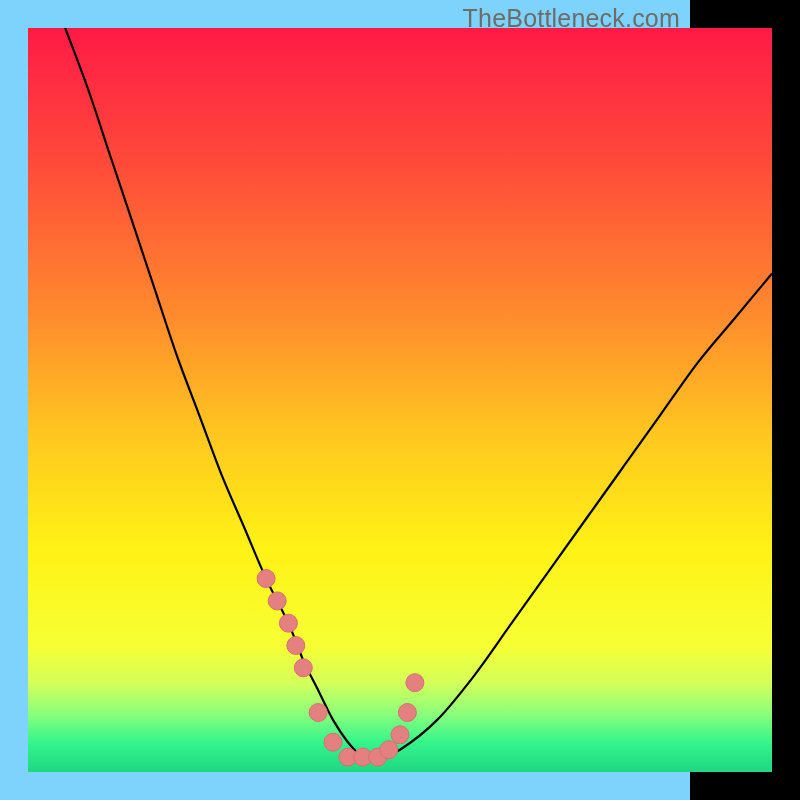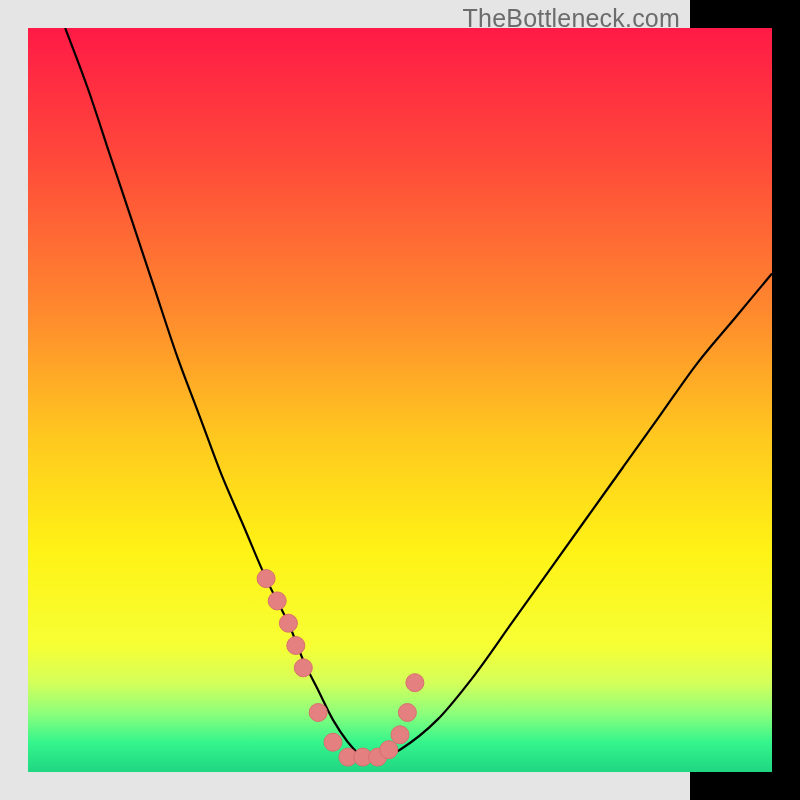--- a/index.html
+++ b/index.html
@@ -10,21 +10,21 @@
     background: #000;
     overflow: hidden;
     font-family: Arial, Helvetica, sans-serif;
   }
   .frame {
     position: absolute;
     top: 0;
     left: 0;
     width: 690px;
     height: 800px;
-    background: #e5e5e5;
+    background: #7dd3fc;
   }
   .plot {
     position: absolute;
     top: 28px;
     left: 28px;
     width: 744px;
     height: 744px;
   }
   .watermark {
     position: absolute;

